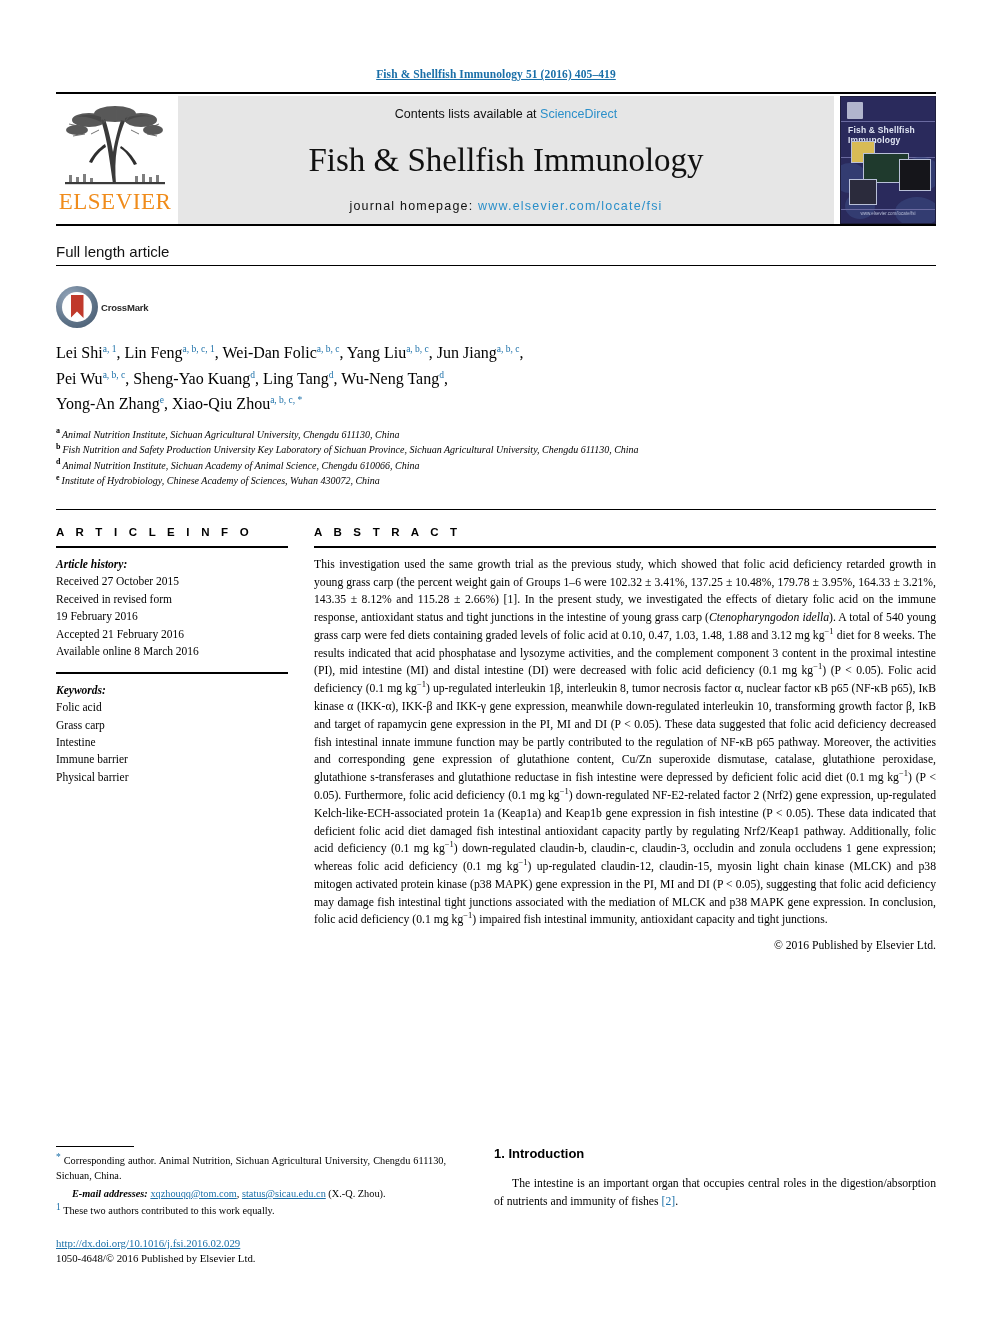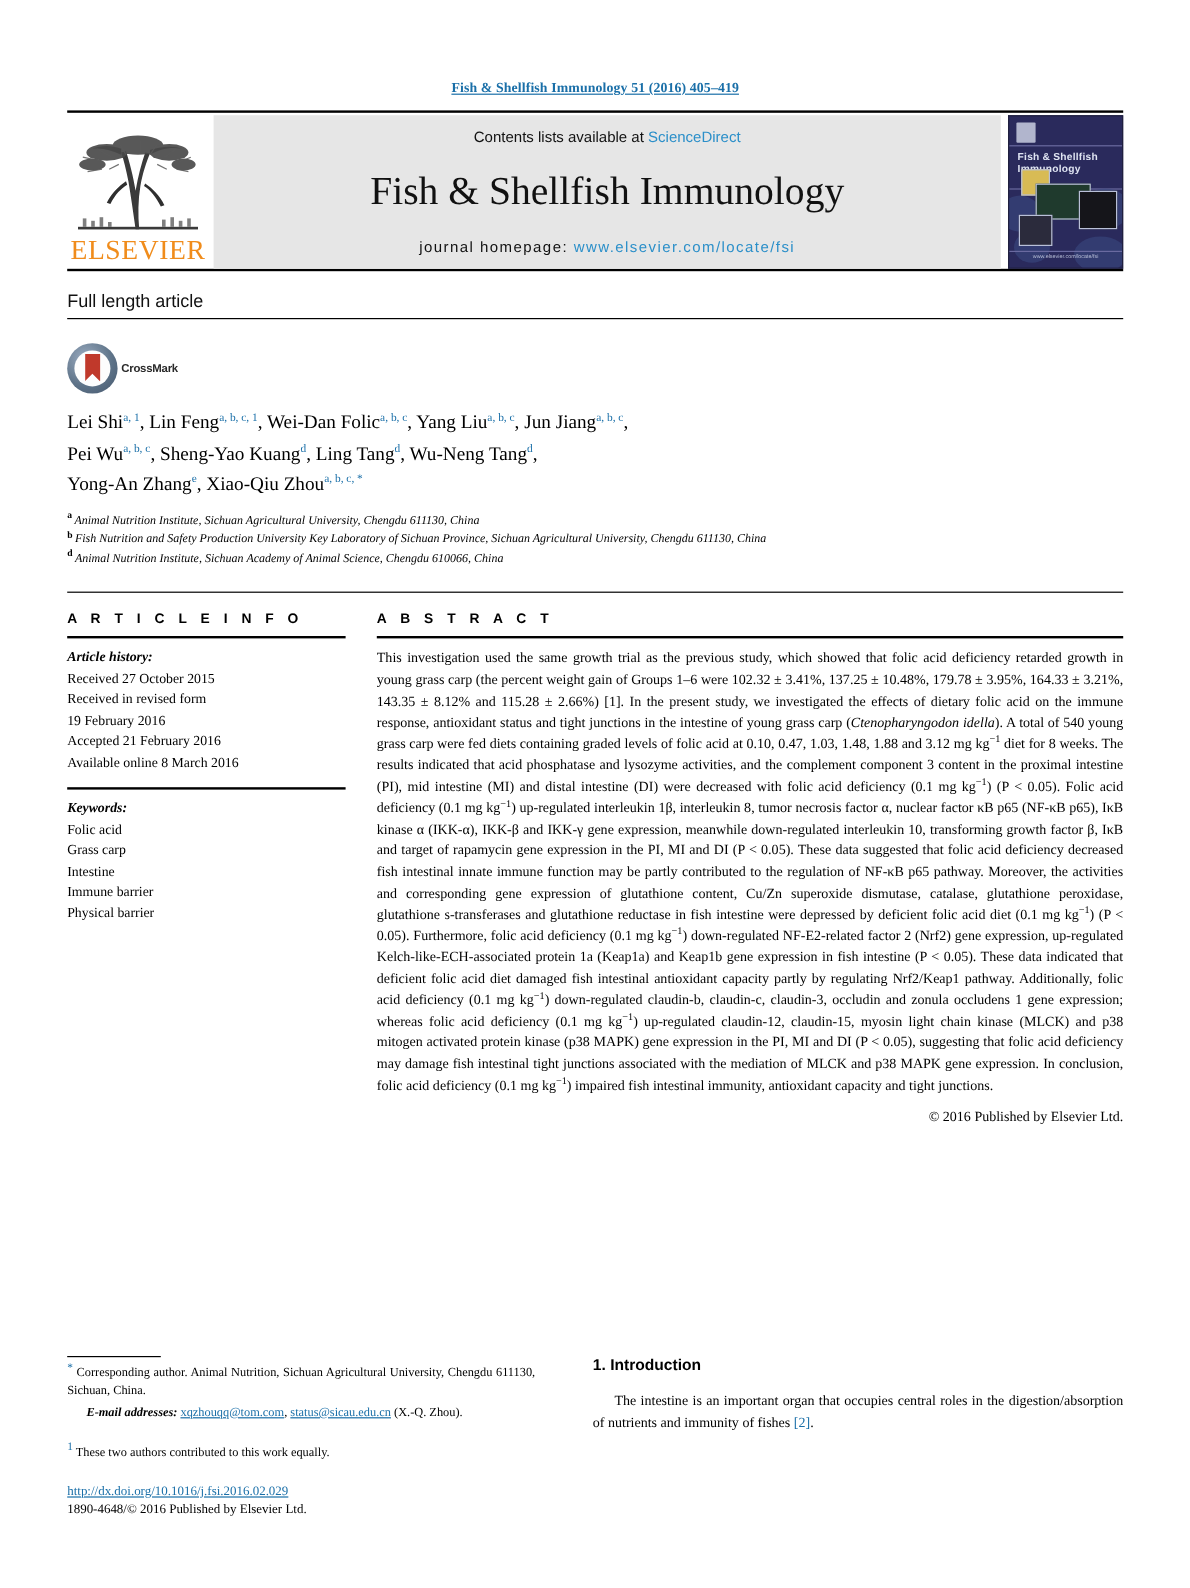--- a/index.html
+++ b/index.html
@@ -43,21 +43,21 @@
   .masthead {
     display: flex;
     align-items: stretch;
     height: 128px;
     margin-top: 2px;
   }
   .elsevier-logo {
     width: 118px;
     display: flex;
     flex-direction: column;
-    justify-content: flex-end;
+    justify-content: center;
     align-items: center;
     padding-bottom: 4px;
     flex: none;
   }
   .tree {
     width: 112px;
     height: 86px;
     position: relative;
     overflow: hidden;
   }
@@ -445,20 +445,21 @@
     <span><span>Ling Tang</span><sup>d</sup></span>,
     <span><span>Wu-Neng Tang</span><sup>d</sup></span>,<br>
     <span><span>Yong-An Zhang</span><sup>e</sup></span>,
     <span><span>Xiao-Qiu Zhou</span><sup class="star">a, b, c, *</sup></span>
   </div>
 
   <div class="affs">
     <div class="aff"><sup>a</sup><span>Animal Nutrition Institute, Sichuan Agricultural University, Chengdu 611130, China</span></div>
     <div class="aff"><sup>b</sup><span>Fish Nutrition and Safety Production University Key Laboratory of Sichuan Province, Sichuan Agricultural University, Chengdu 611130, China</span></div>
     <div class="aff"><sup>d</sup><span>Animal Nutrition Institute, Sichuan Academy of Animal Science, Chengdu 610066, China</span></div>
+    <div class="aff"><sup>e</sup><span>Institute of Hydrobiology, Chinese Academy of Sciences, Wuhan 430072, China</span></div>
   </div>
 
   <div class="cols-rule-top"></div>
 
   <div class="cols">
 
     <div class="col-left">
       <div class="sec-head">A R T I C L E   I N F O</div>
       <div class="sec-rule"></div>
       <div class="info-block">
@@ -493,27 +494,27 @@
       <div class="fn-rule"></div>
       <div class="fn">
         <sup>*</sup>
         <span>Corresponding author. Animal Nutrition, Sichuan Agricultural University, Chengdu 611130, Sichuan, China.</span>
       </div>
       <div class="fn" style="margin-top:2px; padding-left:16px;">
         <span class="email-label">E-mail addresses:</span>
         <span class="link">xqzhouqq@tom.com</span><span>, </span><span class="link">status@sicau.edu.cn</span>
         <span>(X.-Q. Zhou).</span>
       </div>
-      <div class="fn" style="margin-top:18px;">
+      <div class="fn" style="margin-top:2px;">
         <sup>1</sup>
         <span>These two authors contributed to this work equally.</span>
       </div>
       <div class="doi">
         <div><a class="link" href="#">http://dx.doi.org/10.1016/j.fsi.2016.02.029</a></div>
-        <div class="issn">1890-4648/© 2016 Published by Elsevier Ltd.</div>
+        <div class="issn">1050-4648/© 2016 Published by Elsevier Ltd.</div>
       </div>
     </div>
 
     <div class="br">
       <div class="intro-head">1. Introduction</div>
       <div class="intro-body"><span>The intestine is an important organ that occupies central roles in the digestion/absorption of nutrients and immunity of fishes </span><span class="link-plain">[2]</span><span>.</span></div>
     </div>
   </div>
 
 </div>

